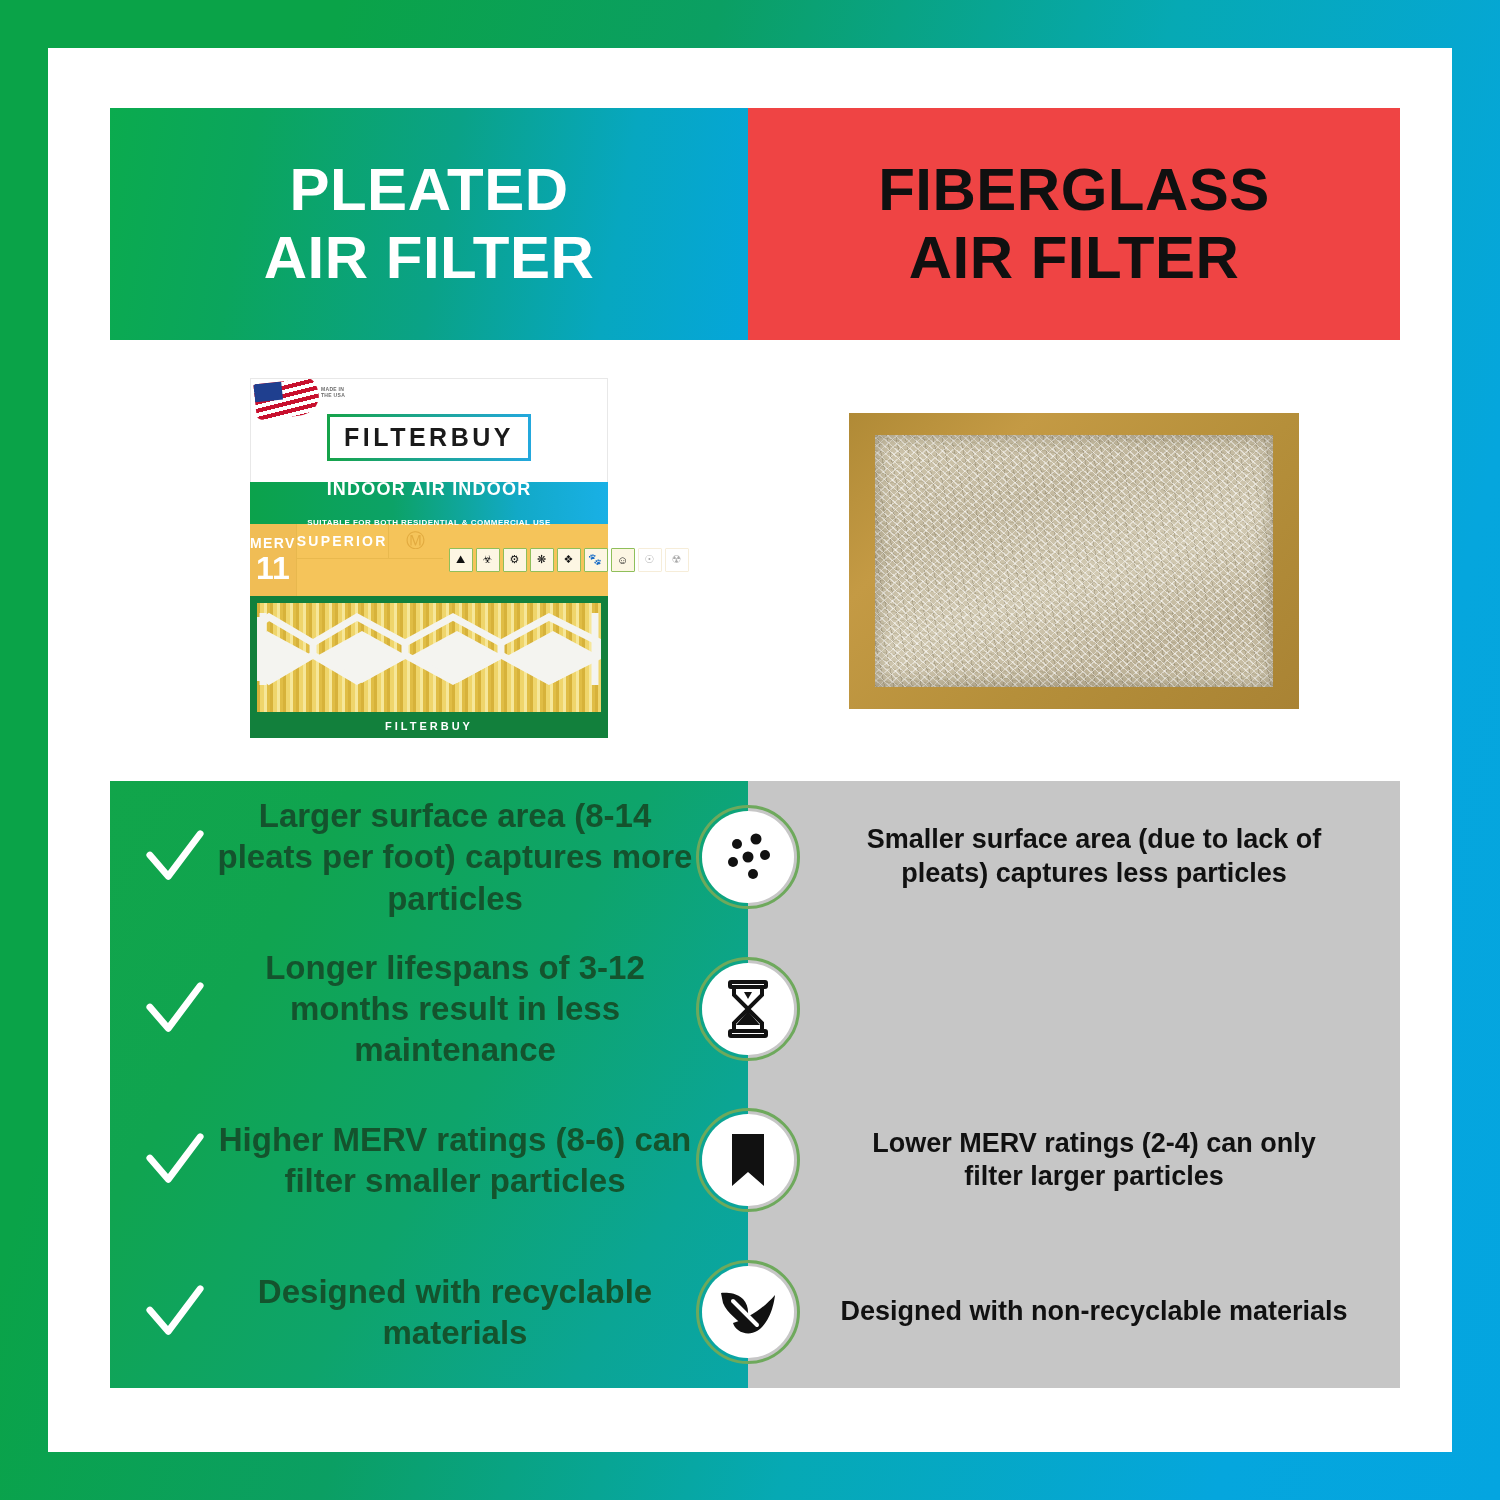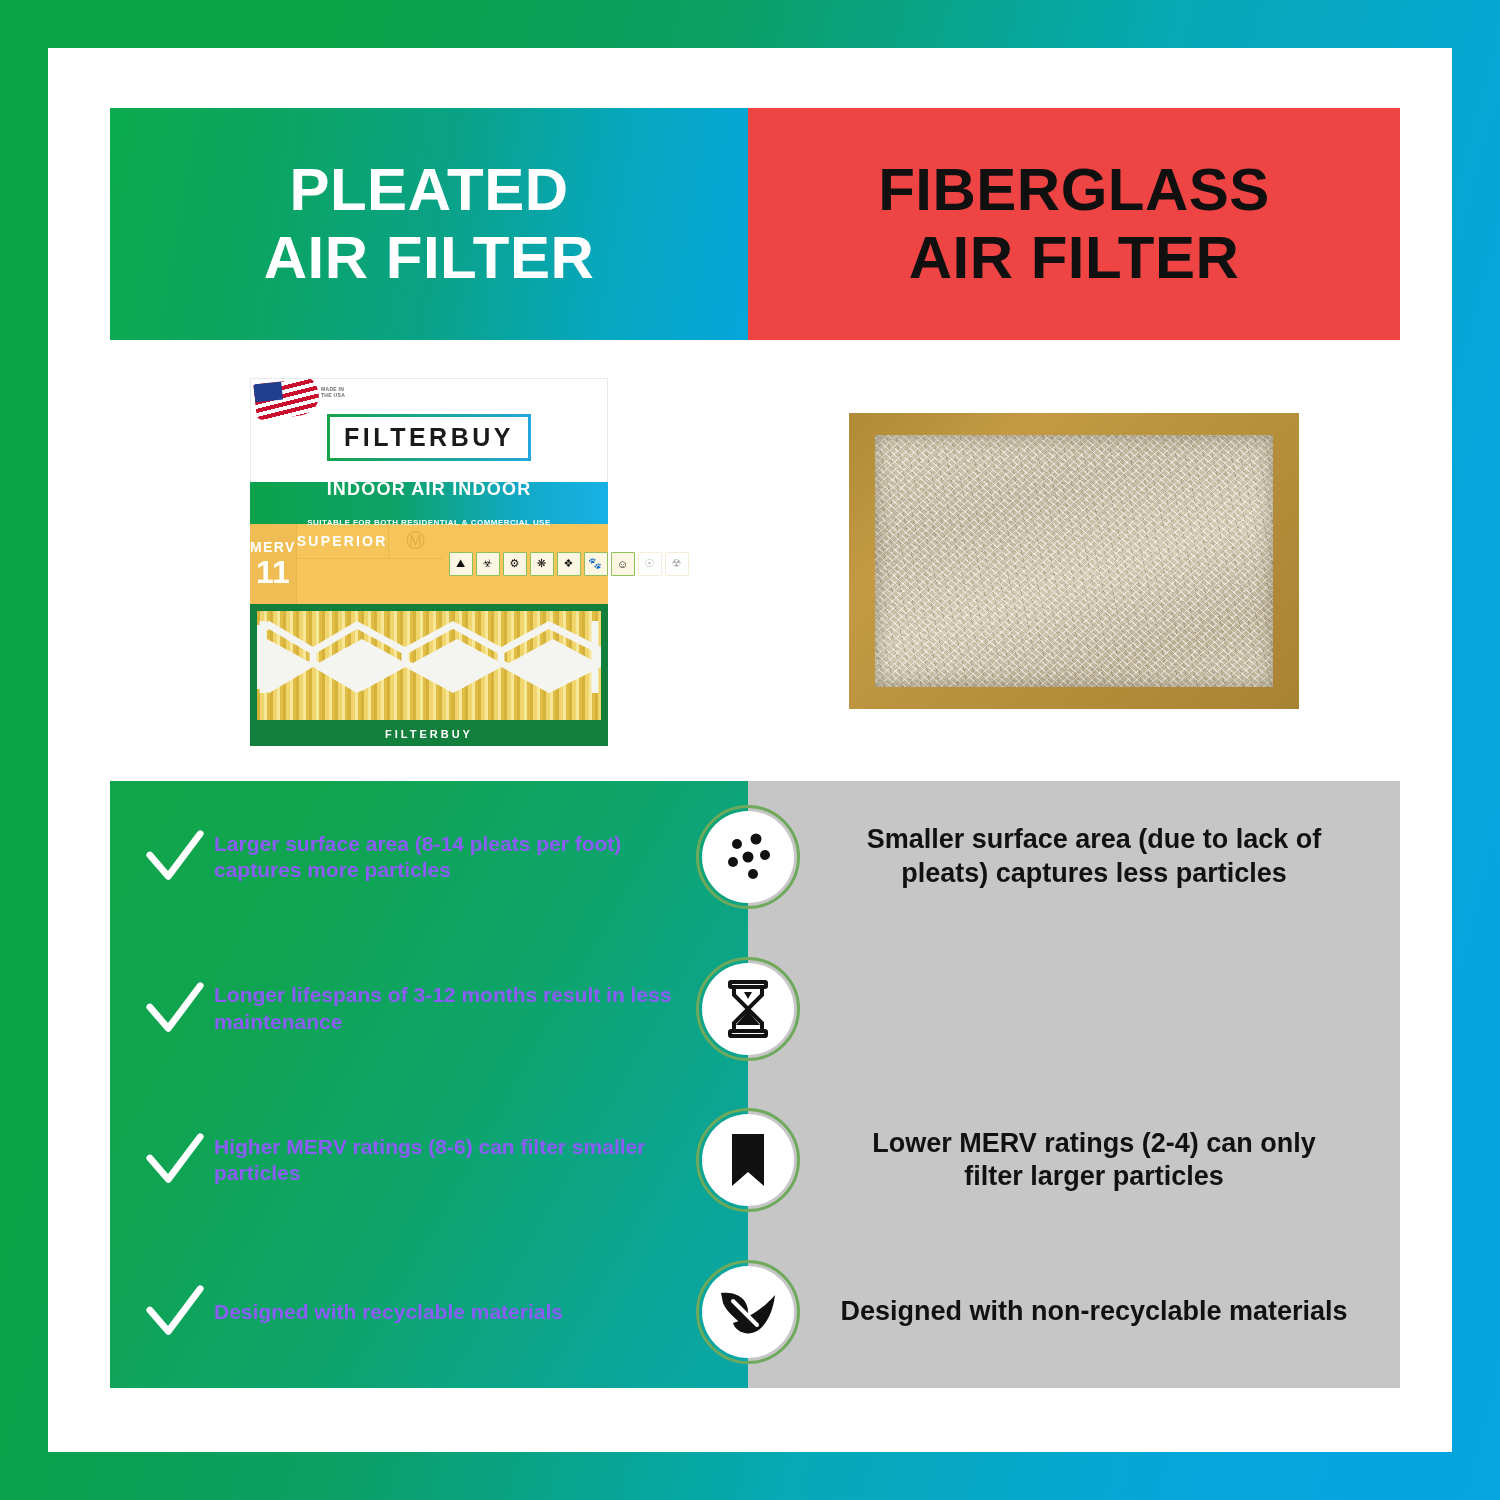--- a/index.html
+++ b/index.html
@@ -159,21 +159,21 @@
     letter-spacing: 1.2px;
   }
   .pl-band-sub {
     font-size: 8px;
     font-weight: bold;
     letter-spacing: .45px;
     margin-top: 18px;
   }
   .pl-merv-row {
     width: 100%;
-    height: 80px;
+    height: 72px;
     background: #f6c košul;
     background: #f5c45a;
     display: flex;
     box-sizing: border-box;
   }
   .pl-merv {
     width: 86px;
     background: #f0bd55;
     color: #ffffff;
     display: flex;
@@ -319,25 +319,25 @@
     box-sizing: border-box;
   }
   .check {
     flex: 0 0 auto;
     width: 62px;
     height: 62px;
     margin-right: 8px;
   }
   .cell-left-text {
     flex: 1;
-    color: #8b5cf6;
-    font-size: 21px;
+    color: #14532d;
+    font-size: 33px;
     font-weight: bold;
     line-height: 1.25;
-    text-align: left;
+    text-align: center;
     padding-right: 52px;
   }
   .cell-right {
     width: 652px;
     display: flex;
     align-items: center;
     box-sizing: border-box;
     padding-left: 92px;
     padding-right: 52px;
   }

